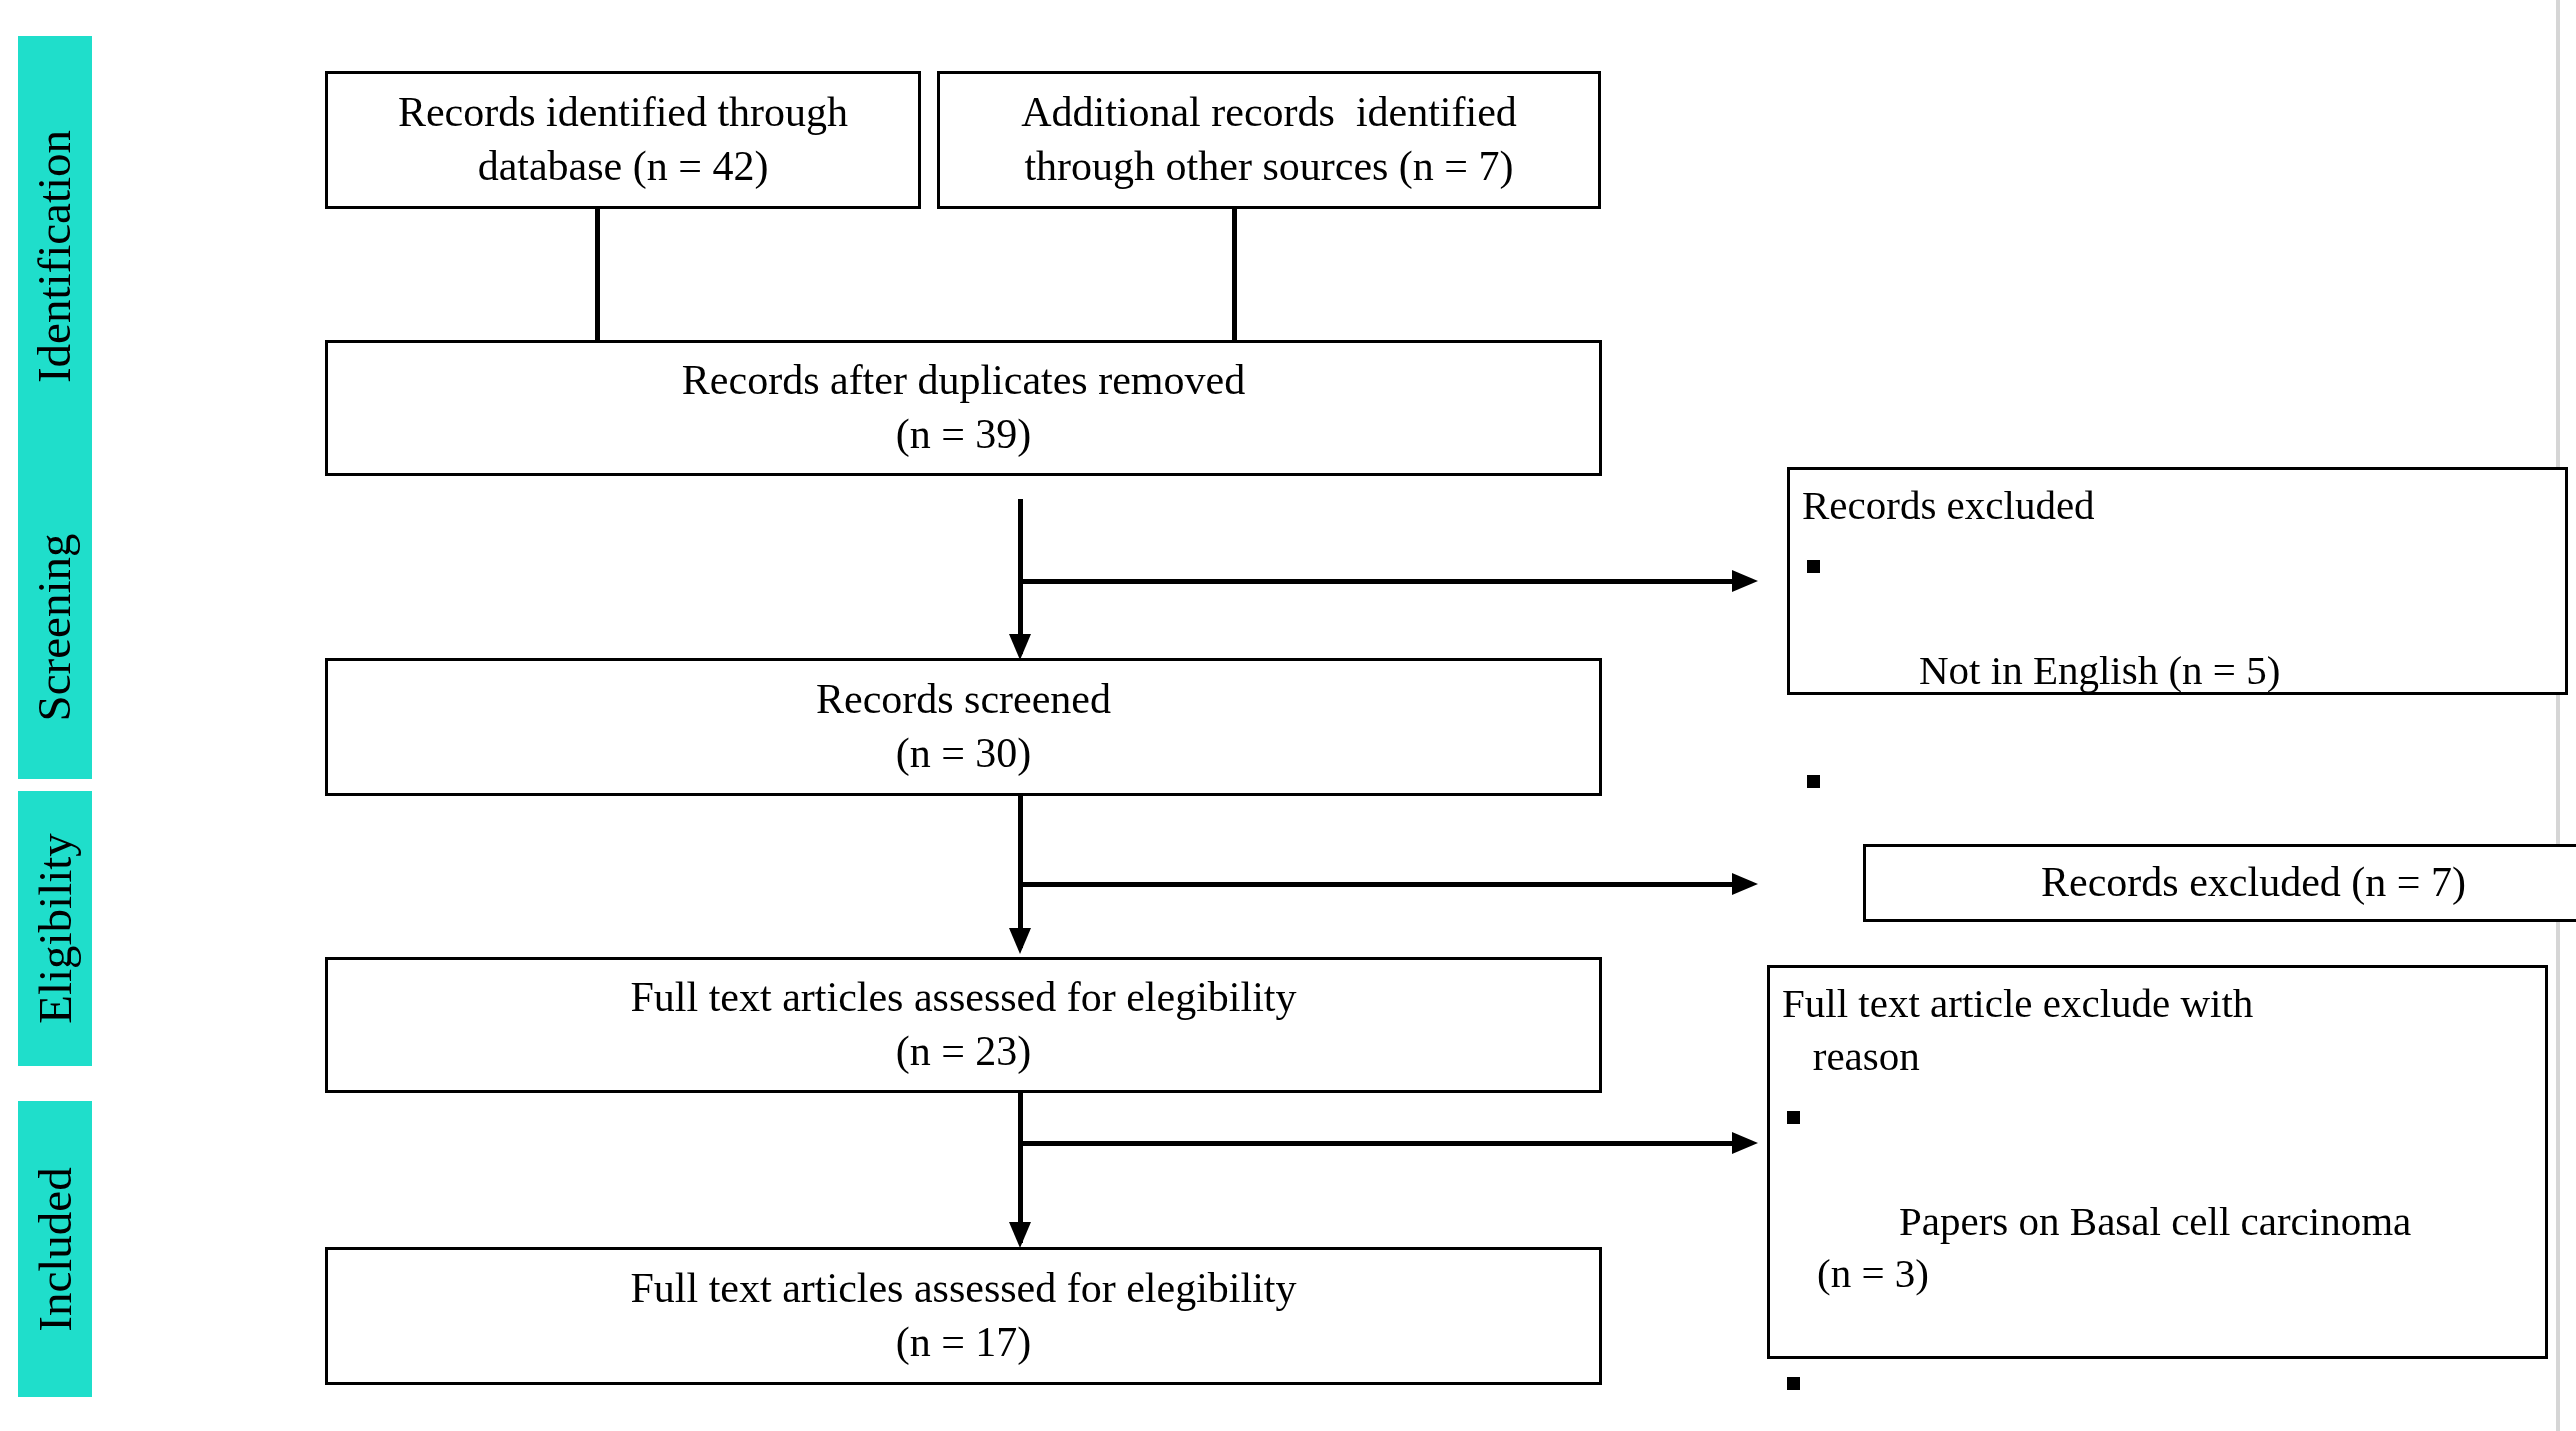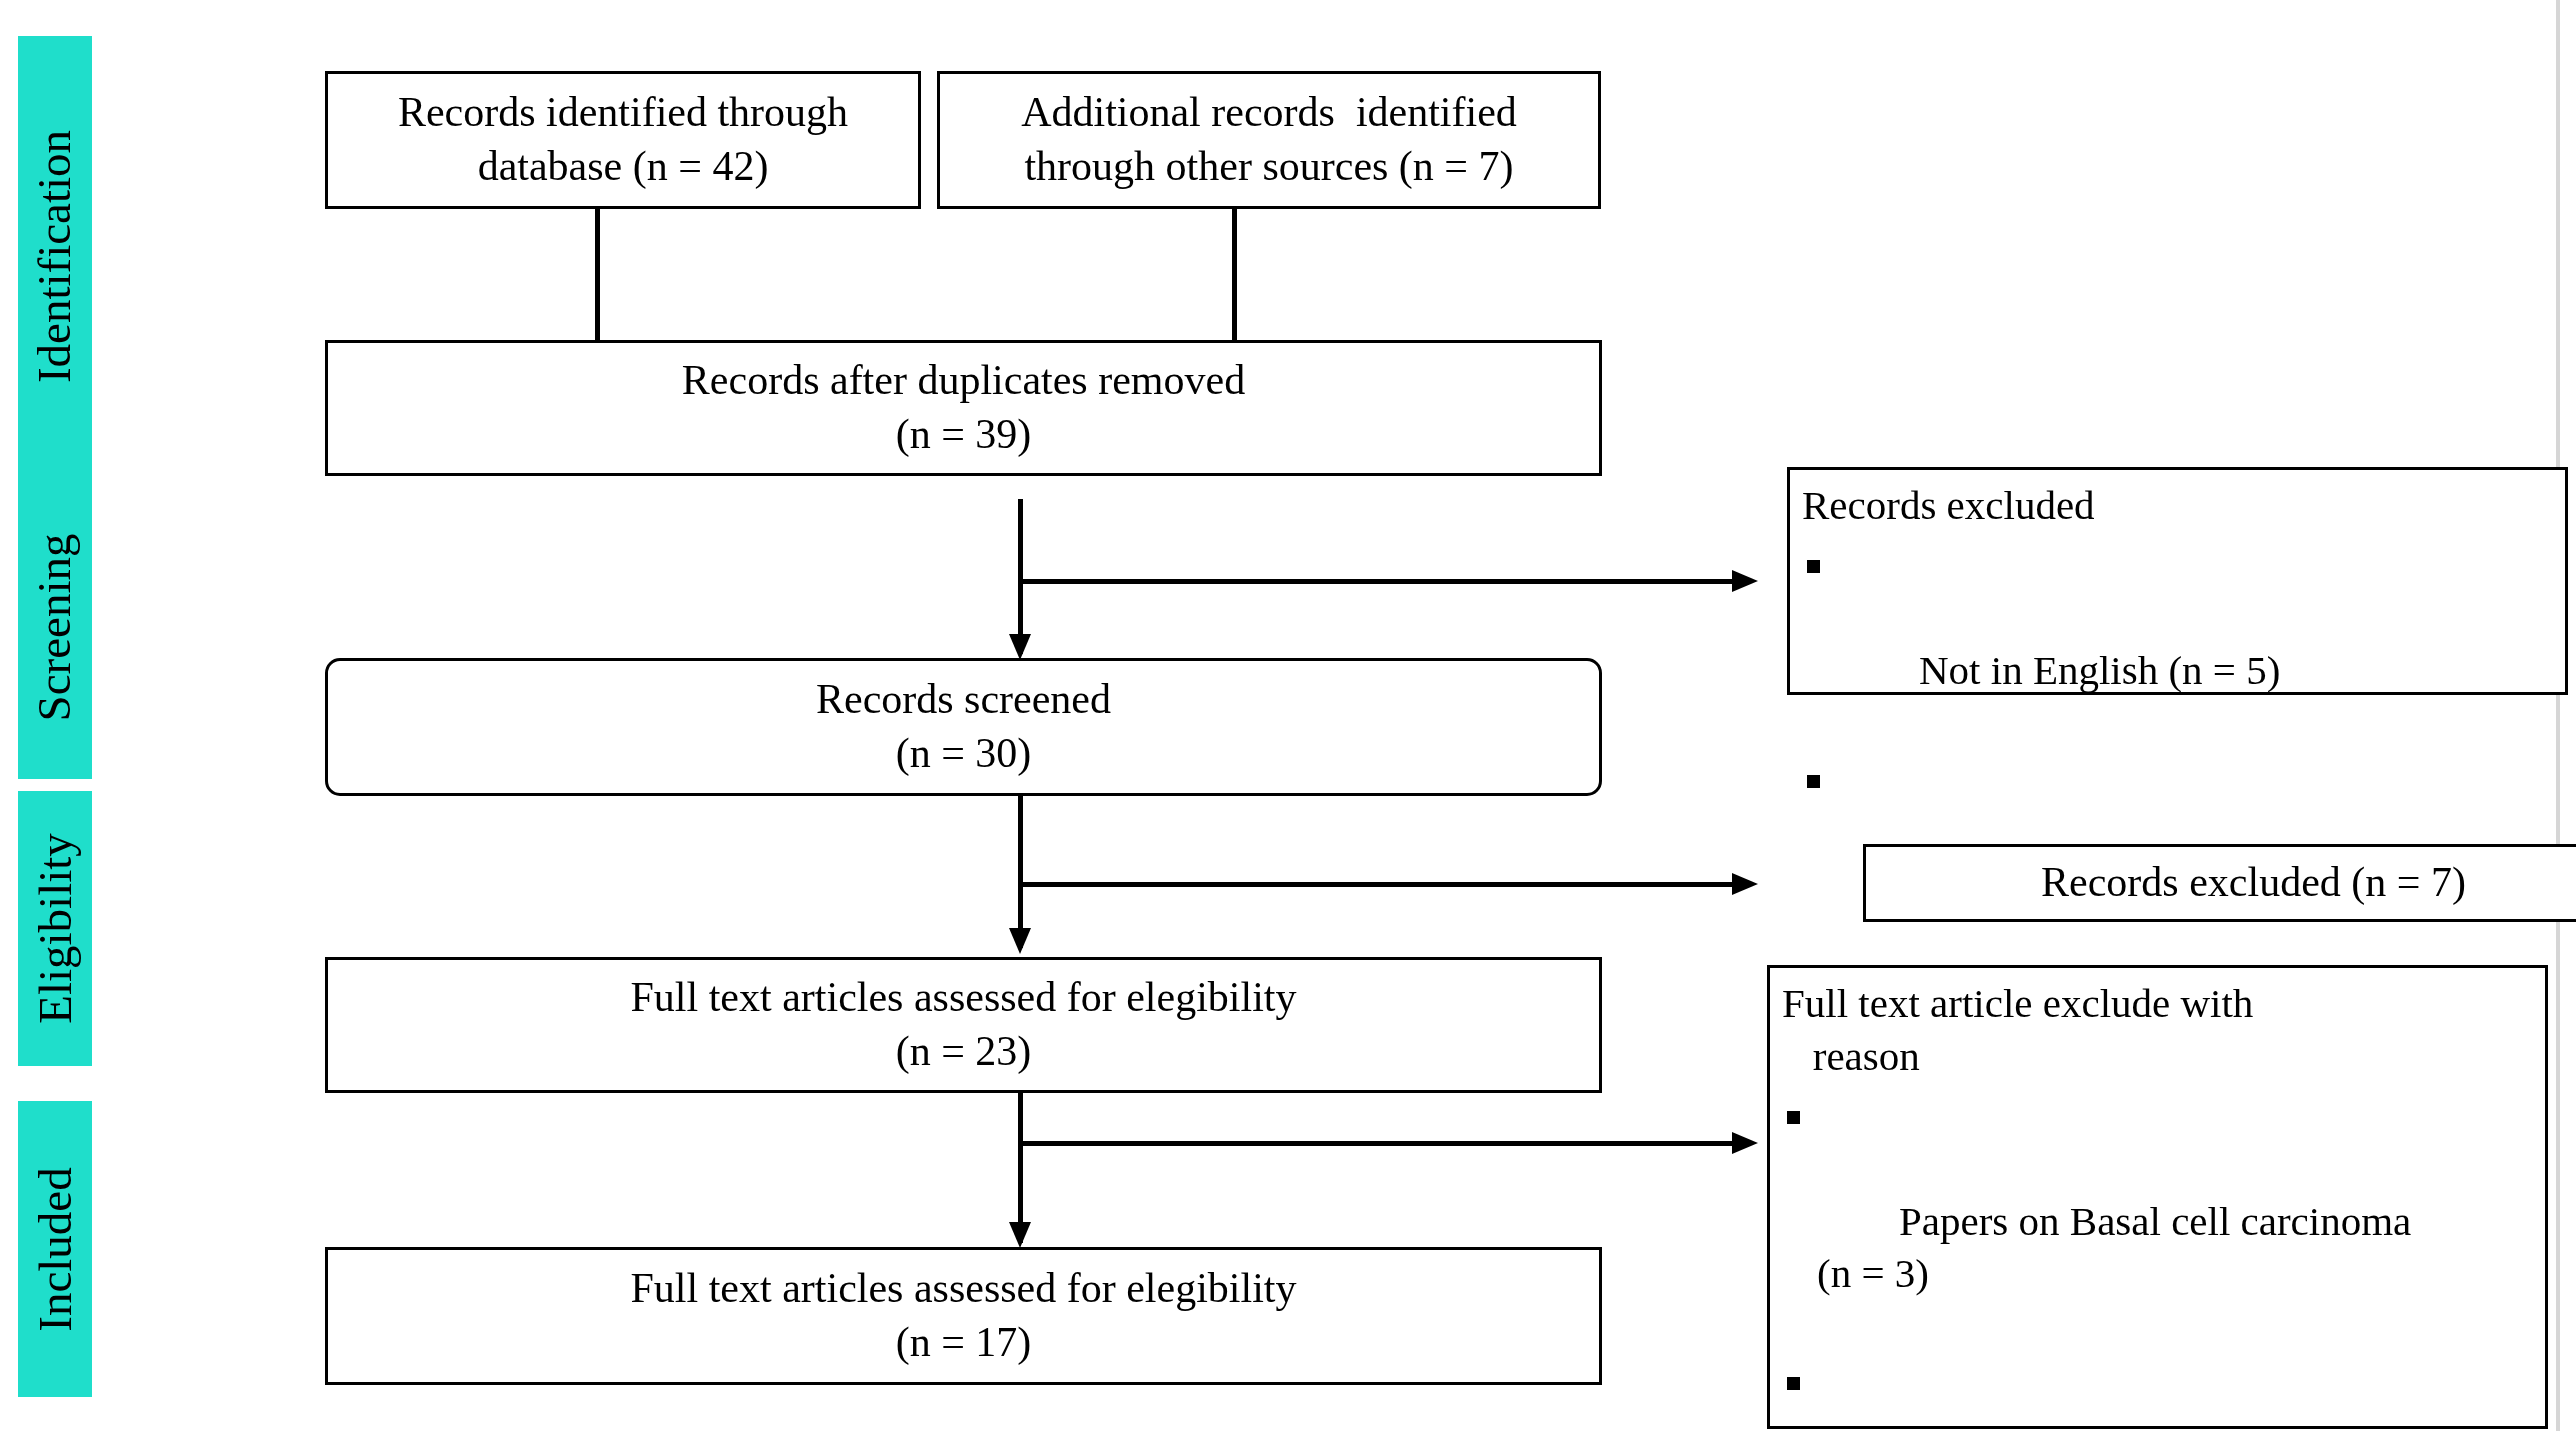--- a/index.html
+++ b/index.html
@@ -181,21 +181,21 @@
         <span class="bullet"></span>
         <span>Not in English (n = 5)</span>
       </li>
       <li>
         <span class="bullet"></span>
         <span>Review and/or abstract (n =4)</span>
       </li>
     </ul>
   </div>
 
-  <div class="flow-box center" style="left:325px; top:658px; width:1277px; height:138px;border-radius:15px;">
+  <div class="flow-box center" style="left:325px; top:658px; width:1277px; height:138px;">
     <span class="line">Records screened</span>
     <span class="line">(n = 30)</span>
   </div>
 
   <div class="v-line" style="left:1018px; top:796px; height:152px;"></div>
   <div class="arrow-down" style="left:1009px; top:928px;"></div>
 
   <div class="h-line" style="left:1018px; top:882px; width:724px;"></div>
   <div class="arrow-right" style="left:1732px; top:873px;"></div>
 
@@ -207,21 +207,21 @@
     <span class="line">Full text articles assessed for elegibility</span>
     <span class="line">(n = 23)</span>
   </div>
 
   <div class="v-line" style="left:1018px; top:1093px; height:150px;"></div>
   <div class="arrow-down" style="left:1009px; top:1222px;"></div>
 
   <div class="h-line" style="left:1018px; top:1141px; width:724px;"></div>
   <div class="arrow-right" style="left:1732px; top:1132px;"></div>
 
-  <div class="flow-box left" style="left:1767px; top:965px; width:781px; height:464px; font-size:41px;">
+  <div class="flow-box left" style="left:1767px; top:965px; width:781px; height:394px; font-size:41px;">
     <span class="excl-head">Full text article exclude with
    reason</span>
     <ul class="excl-list">
       <li>
         <span class="bullet"></span>
         <span>Papers on Basal cell carcinoma
 (n = 3)</span>
       </li>
       <li>
         <span class="bullet"></span>

